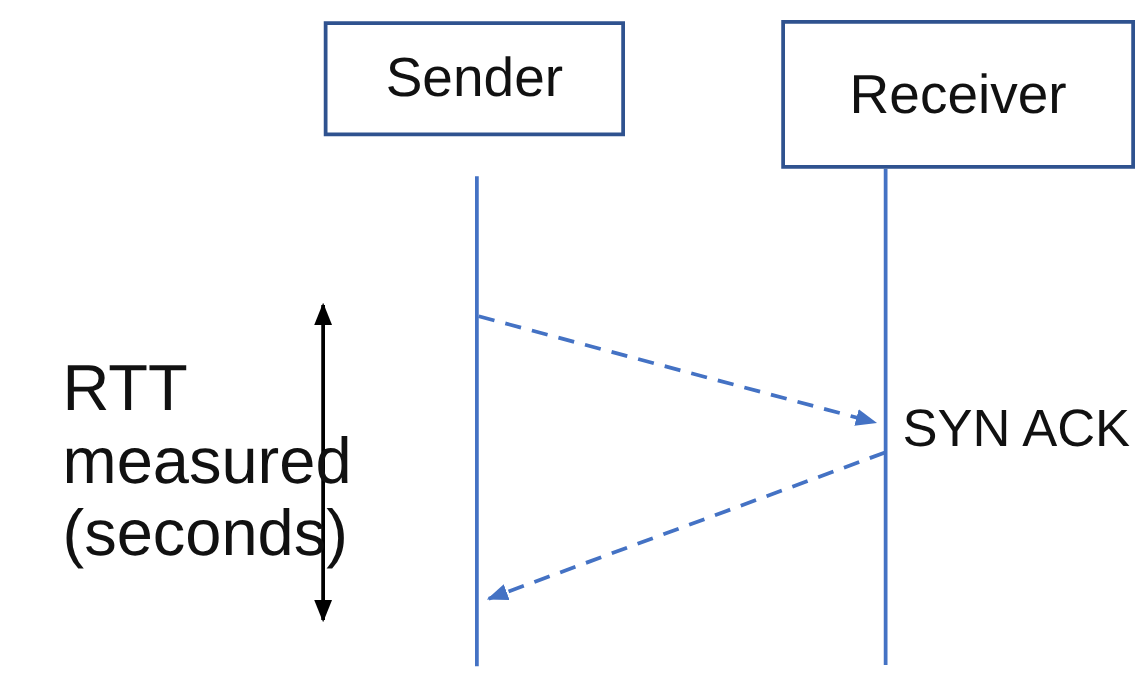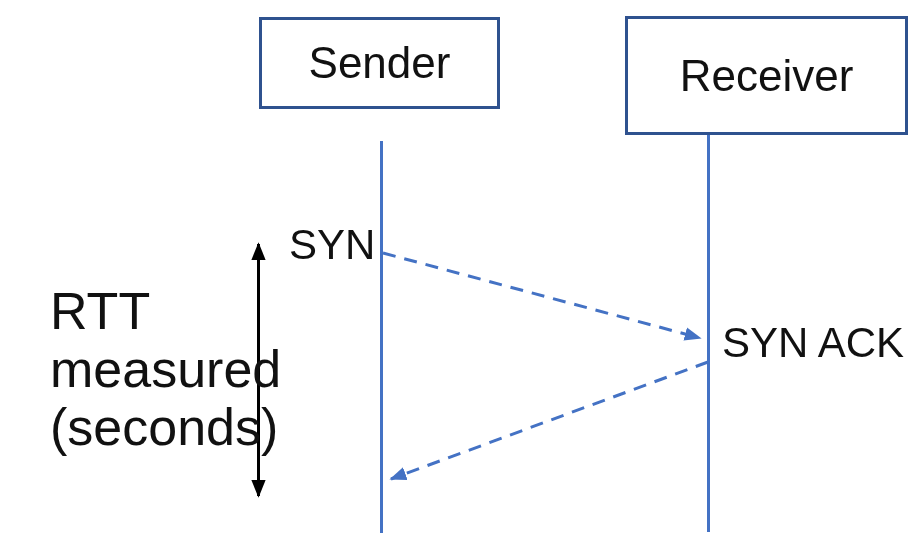--- a/index.html
+++ b/index.html
@@ -94,20 +94,19 @@
     <line x1="258.5" y1="244" x2="258.5" y2="496" marker-start="url(#arrowBlack)" marker-end="url(#arrowBlack)" style="stroke: var(--arrow-black, #000000); stroke-width: 3;"></line>
   </svg>
 
   <div class="actor-box sender">
     <span>Sender</span>
   </div>
   <div class="actor-box receiver">
     <span>Receiver</span>
   </div>
 
-  <div class="msg-label syn">SYN</div>
   <div class="msg-label syn-ack">SYN ACK</div>
 
   <div class="rtt-annotation">RTT
 measured
 (seconds)</div>
 
 </div>
 
 </body></html>

